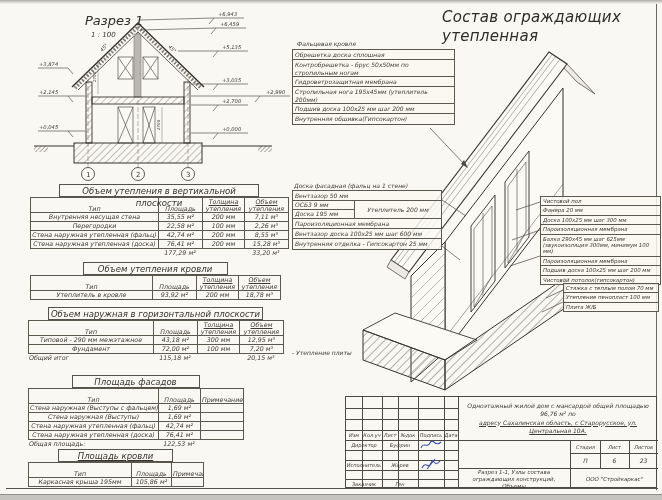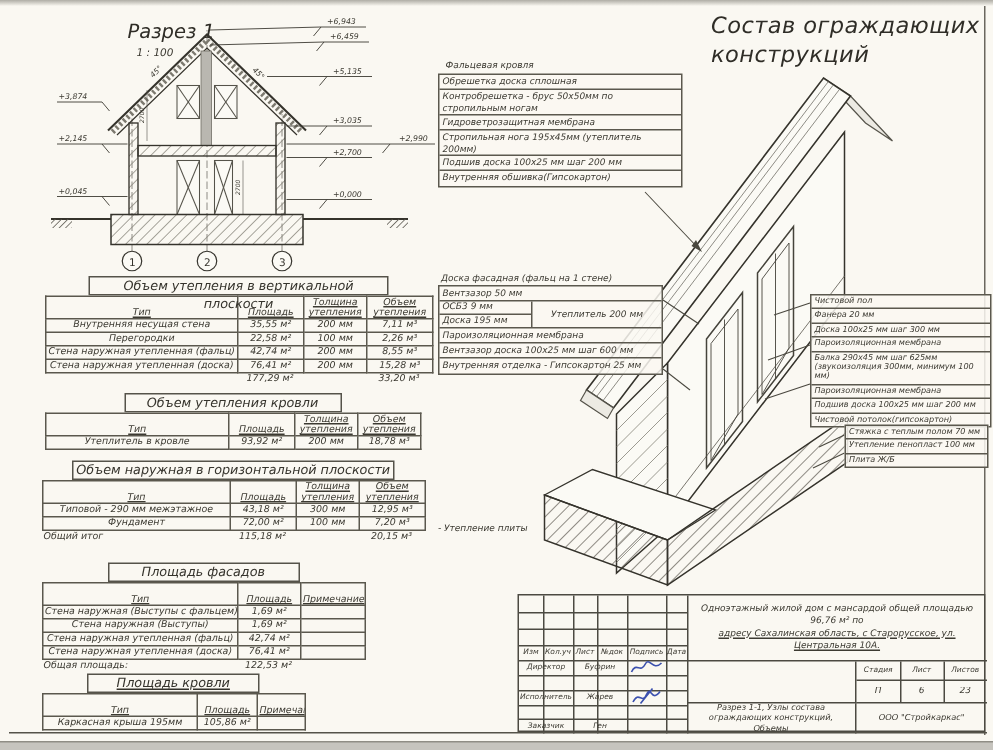--- a/index.html
+++ b/index.html
@@ -242,23 +242,23 @@
       <line x1="162" y1="170" x2="186" y2="186"></line>
       <line x1="162" y1="216" x2="180" y2="230"></line>
       <line x1="260" y1="172" x2="236" y2="180"></line>
       <line x1="260" y1="200" x2="232" y2="210"></line>
       <line x1="260" y1="226" x2="230" y2="236"></line>
       <line x1="283" y1="260" x2="266" y2="268"></line>
       <line x1="283" y1="272" x2="262" y2="282"></line>
     </g>
   </svg>
 
-  <div class="comp-title" style="left:474px;top:8px;">
+  <div class="comp-title" style="left:442px;top:8px;">
     <div>Состав ограждающих</div>
-    <div>конструкций</div>
+    <div>утепленная</div>
   </div>
 
   <div class="callout-top" style="left:297px;top:40px;">Фальцевая кровля</div>
   <div class="cobox" style="left:292px;top:49px;width:163px;">
     <div class="corow" style="height:10px;">Обрешетка доска сплошная</div>
     <div class="corow" style="height:17px;white-space:normal;">Контробрешетка - брус 50х50мм по стропильным ногам</div>
     <div class="corow" style="height:10px;">Гидроветрозащитная мембрана</div>
     <div class="corow" style="height:17px;white-space:normal;">Стропильная нога 195х45мм (утеплитель 200мм)</div>
     <div class="corow" style="height:10px;">Подшив доска 100х25 мм шаг 200 мм</div>
     <div class="corow" style="height:10px;">Внутренняя обшивка(Гипсокартон)</div>

